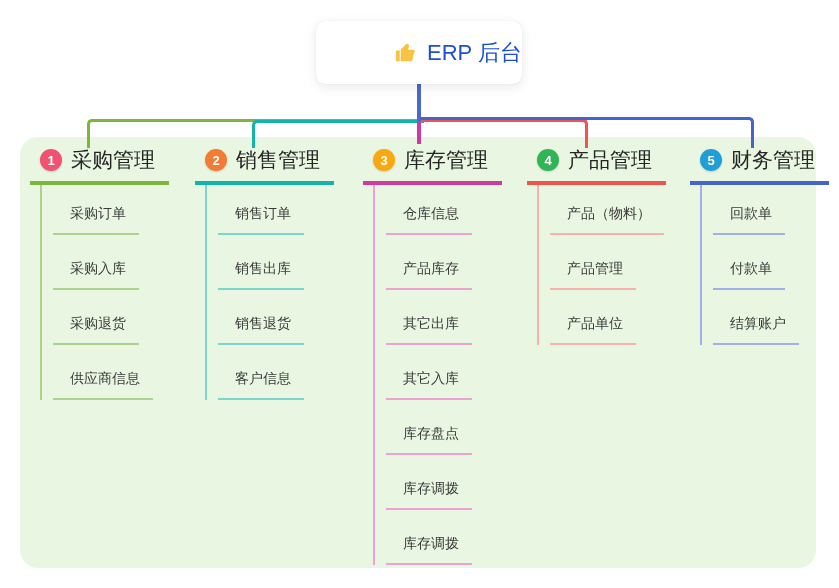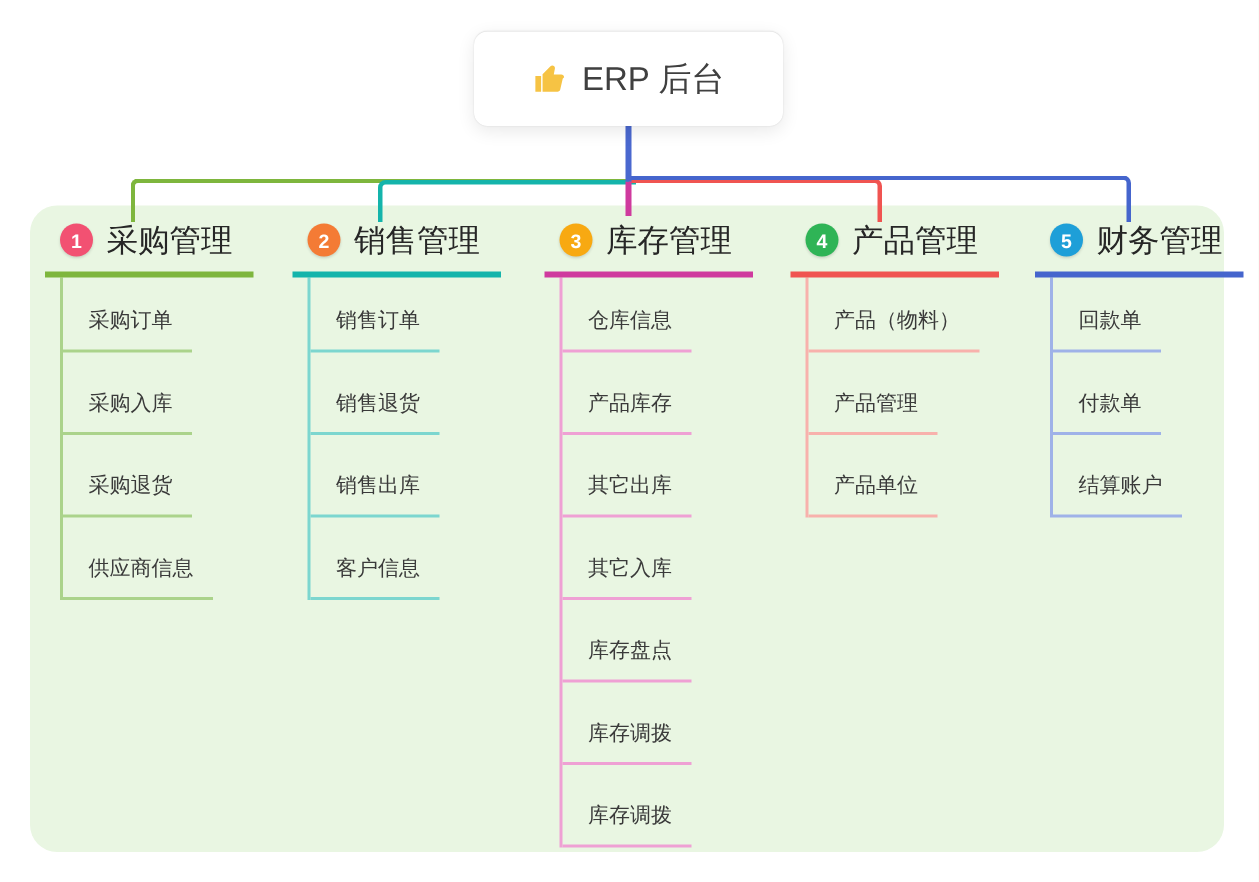--- a/index.html
+++ b/index.html
@@ -5,23 +5,23 @@
   html,body{margin:0;padding:0;width:839px;height:588px;background:#ffffff;
     font-family:"Liberation Sans","DejaVu Sans",sans-serif;overflow:hidden;position:relative;}
   .stage{position:absolute;inset:0;}
 
   
   .canvas{position:absolute;left:20px;top:137px;width:796px;height:431px;
     background:#e9f6e2;border-radius:18px;}
 
   
   .root-node{position:absolute;left:316px;top:21px;width:206px;height:63px;
-    background:#ffffff;border-radius:9px;display:flex;align-items:center;justify-content:center;gap:10px;
+    background:#ffffff;border-radius:9px;display:flex;align-items:center;justify-content:flex-end;gap:10px;
     box-shadow:0 0 1px rgba(0,0,0,.15),0 3px 12px rgba(0,0,0,.09);
-    font-size:22px;font-weight:500;color:#404040;}
+    font-size:22px;font-weight:500;color:#1d4ed8;}
   .thumb svg{display:block;}
 
   
   .cn{position:absolute;}
   .elbow-l{border-top:3.5px solid;border-left:3.5px solid;border-top-left-radius:5px;}
   .elbow-r{border-top:3.5px solid;border-right:3.5px solid;border-top-right-radius:5px;}
   .cn.green {left:87px; top:119px;width:334px;height:26px;border-color:#7eb63d;}
   .cn.teal  {left:252px;top:120px;width:169px;height:25px;border-color:#14b4ab;}
   .cn.red   {left:419px;top:119px;width:166px;height:26px;border-color:#f05451;}
   .cn.blue  {left:419px;top:117px;width:332px;height:28px;border-color:#4565cd;}
@@ -30,21 +30,21 @@
   .magenta-stub{left:417px;top:121px;height:23px;background:#cf3a9e;}
 
   
   .branch{position:absolute;top:146px;}
   .branch-head{display:inline-flex;align-items:center;gap:9px;
     padding:0 14px 7px 10px;border-bottom:4px solid;}
   .branch-title{font-size:21px;color:#262626;white-space:nowrap;}
   .badge{width:22px;height:22px;border-radius:50%;color:#fff;font-size:13px;font-weight:bold;
     display:flex;align-items:center;justify-content:center;flex:0 0 22px;
     box-shadow:0 1px 2px rgba(0,0,0,.15);}
-  .branch-body{margin-left:10px;border-left:2px solid;}
+  .branch-body{margin-left:10px;border-left:2px solid;padding-left:11px;}
   .row{height:55px;box-sizing:border-box;display:flex;align-items:flex-end;
     border-bottom:2px solid;width:max-content;padding:0 13px 0 17px;}
   .row:first-child{height:50px;}
   .row span{padding-bottom:10px;font-size:14px;color:#3a3a3a;white-space:nowrap;}
 
   .b1 .branch-head{border-color:#7eb63d;} .b1 .branch-body,.b1 .row{border-color:#abd38b;} .b1 .badge{background:#f25172;}
   .b2 .branch-head{border-color:#14b4ab;} .b2 .branch-body,.b2 .row{border-color:#7cd6cf;text-align:center;} .b2 .badge{background:#f47b35;}
   .b3 .branch-head{border-color:#cf3a9e;} .b3 .branch-body,.b3 .row{border-color:#efa0d4;} .b3 .badge{background:#f8a912;}
   .b4 .branch-head{border-color:#f05451;} .b4 .branch-body,.b4 .row{border-color:#f8b1ac;} .b4 .badge{background:#2fb456;}
   .b5 .branch-head{border-color:#4565cd;} .b5 .branch-body,.b5 .row{border-color:#9fb2e8;text-align:right;} .b5 .badge{background:#1e9fd8;}
@@ -96,24 +96,24 @@
   <div class="branch b2" style="left:195px">
     <div class="branch-head">
       <span class="badge">2</span>
       <span class="branch-title">销售管理</span>
     </div>
     <div class="branch-body">
       <div class="row">
           <span>销售订单</span>
         </div>
       <div class="row">
-          <span>销售退货</span>
+          <span>销售出库</span>
         </div>
       <div class="row">
-          <span>销售出库</span>
+          <span>销售退货</span>
         </div>
       <div class="row">
           <span>客户信息</span>
         </div>
     </div>
   </div>
 
   <div class="branch b3" style="left:363px">
     <div class="branch-head">
       <span class="badge">3</span>

